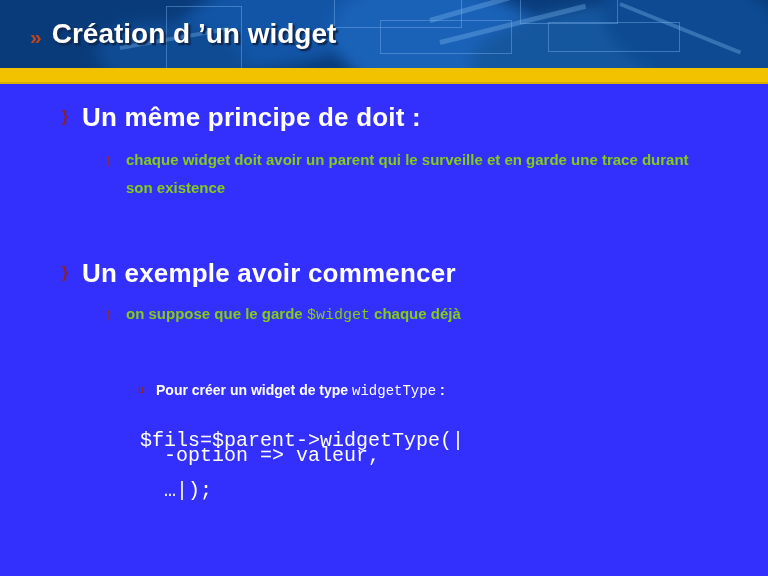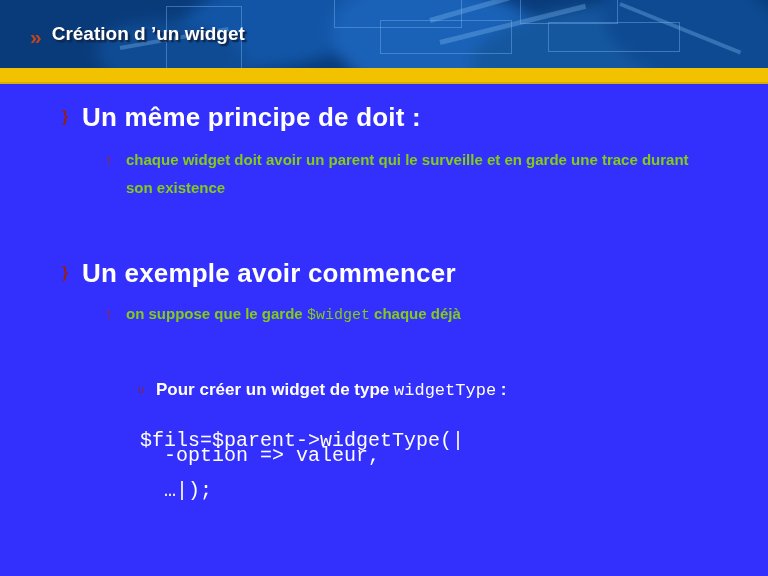--- a/index.html
+++ b/index.html
@@ -79,21 +79,21 @@
     color: #c0441b;
     font-size: 21px;
     font-weight: bold;
     line-height: 1;
     position: relative;
     top: 2px;
     letter-spacing: -2px;
   }
   .title-text {
     color: #ffffff;
-    font-size: 19px;
+    font-size: 28px;
     font-weight: bold;
     letter-spacing: 0px;
     white-space: nowrap;
     text-shadow: 2px 2px 0 #102a55, 2px 2px 2px rgba(0,0,0,0.55);
   }
 
   .gold-band {
     position: absolute;
     left: 0;
     top: 68px;
@@ -173,21 +173,21 @@
   .lvl3-bullet {
     width: 18px;
     flex: 0 0 18px;
     color: #8f2020;
     font-size: 10px;
     line-height: 24px;
     text-align: left;
   }
   .lvl3-text {
     color: #ffffff;
-    font-size: 17px;
+    font-size: 14px;
     font-weight: bold;
     line-height: 24px;
   }
 
   .mono {
     font-family: "Liberation Mono", "DejaVu Sans Mono", monospace;
     font-weight: normal;
   }
 
   .codeline {

